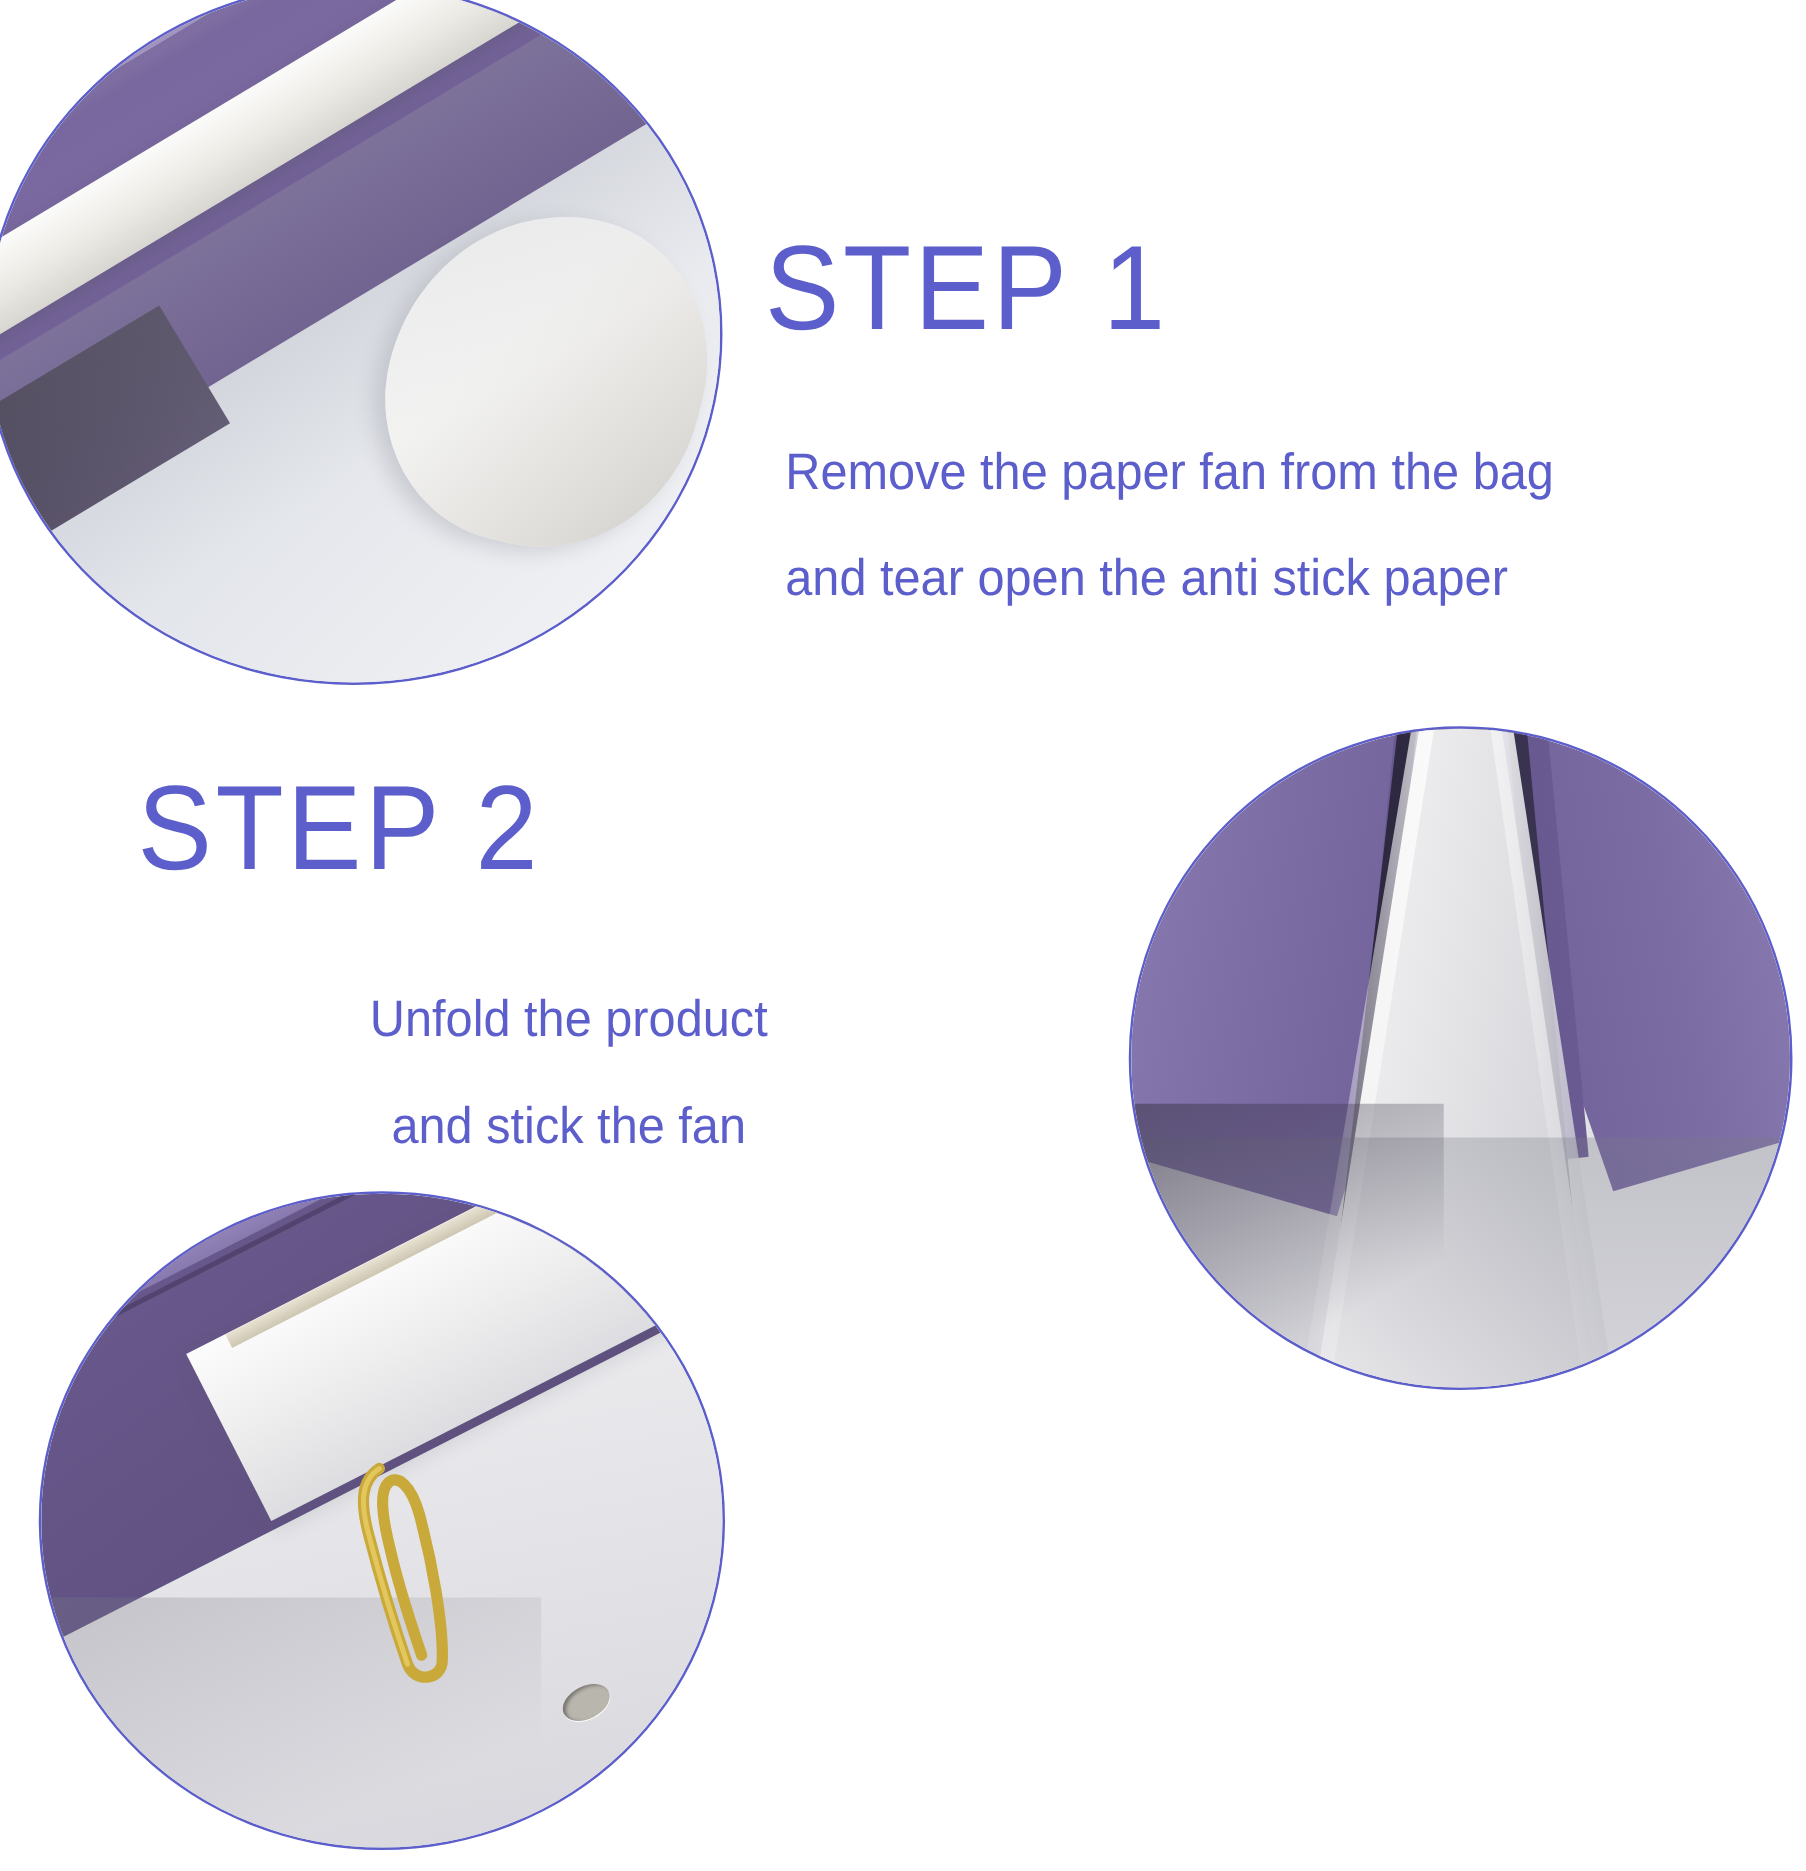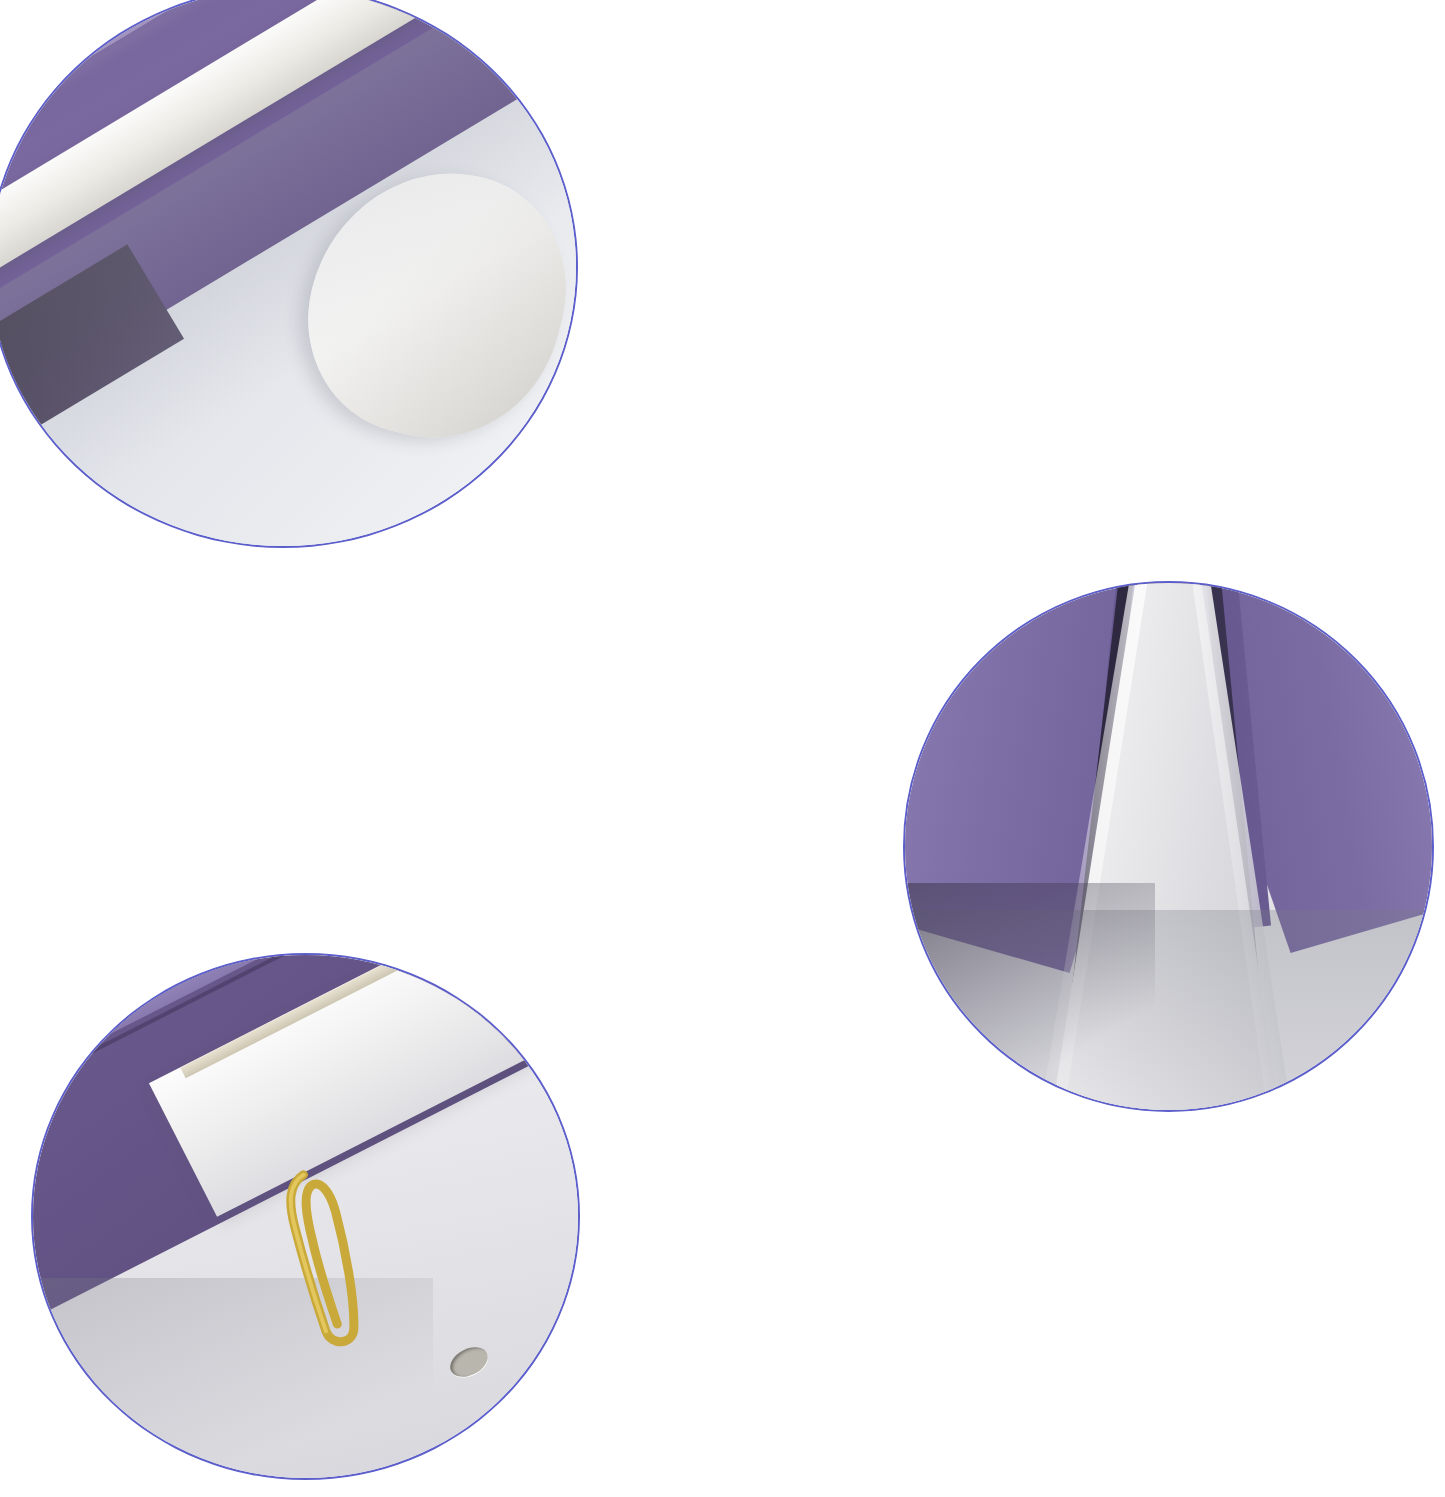--- a/index.html
+++ b/index.html
@@ -315,21 +315,31 @@
       <div class="c1-fold light" style="top:130px;"></div>
       <div class="c1-fold" style="top:180px;"></div>
       <div class="c1-fold light" style="top:214px;"></div>
       <div class="c1-dark-gap"></div>
       <div class="c1-white-strip"></div>
       <div class="c1-peel"></div>
       <div class="c1-shadow-lower"></div>
     </div>
   </div>
 
-
+  <div class="step-block" id="block-1">
+    <h2 class="step-heading">STEP 1</h2>
+    <p class="step-body">Remove the paper fan from the bag</p>
+    <p class="step-body">and tear open the anti stick paper</p>
+  </div>
+
+  <div class="step-block" id="block-2">
+    <h2 class="step-heading">STEP 2</h2>
+    <p class="step-body">Unfold the product</p>
+    <p class="step-body">and stick the fan</p>
+  </div>
 
   <div class="photo" id="photo-2">
     <div class="scene">
       <div class="c2-left-purple"></div>
       <div class="c2-left-purple-2"></div>
       <div class="c2-right-purple"></div>
       <div class="c2-right-purple-2"></div>
       <div class="c2-dark-slot-l"></div>
       <div class="c2-dark-slot-r"></div>
       <div class="c2-wedge"></div>

